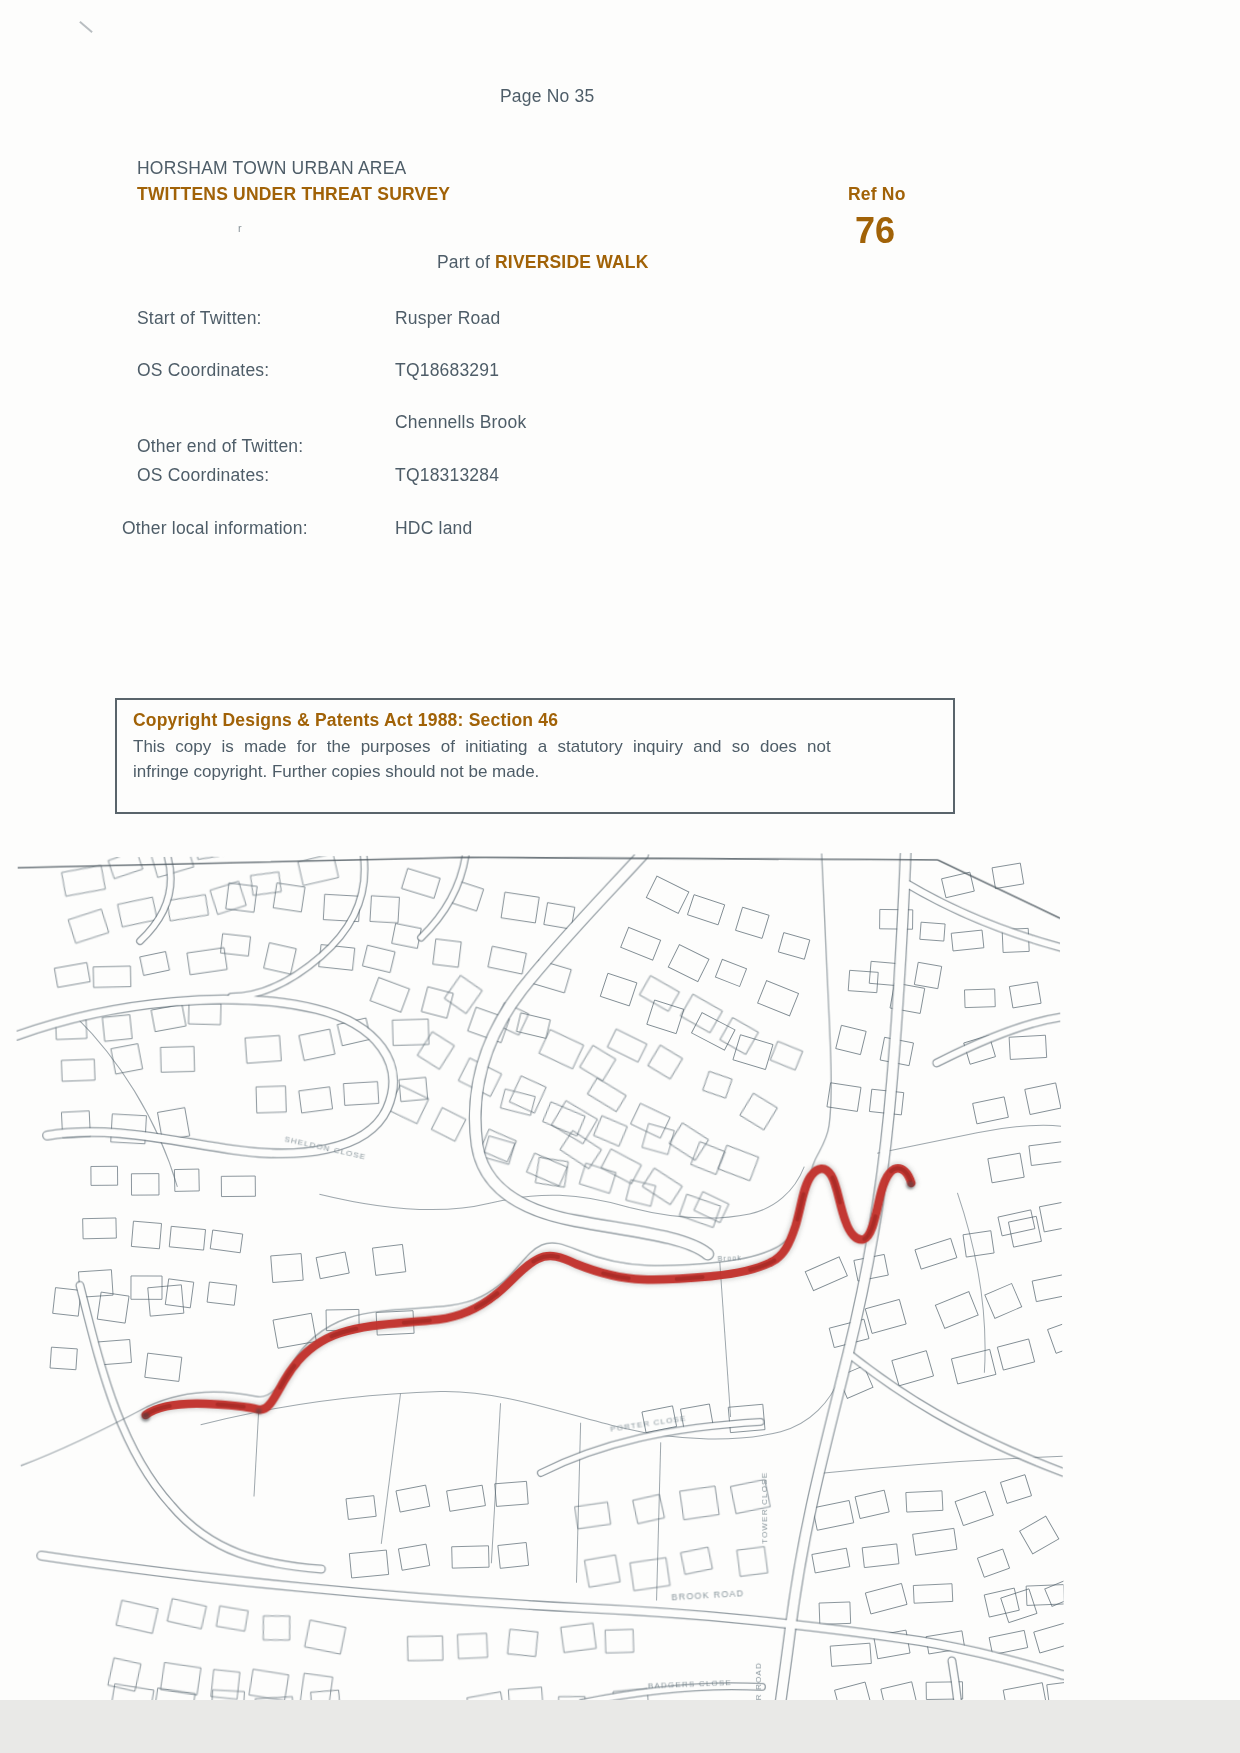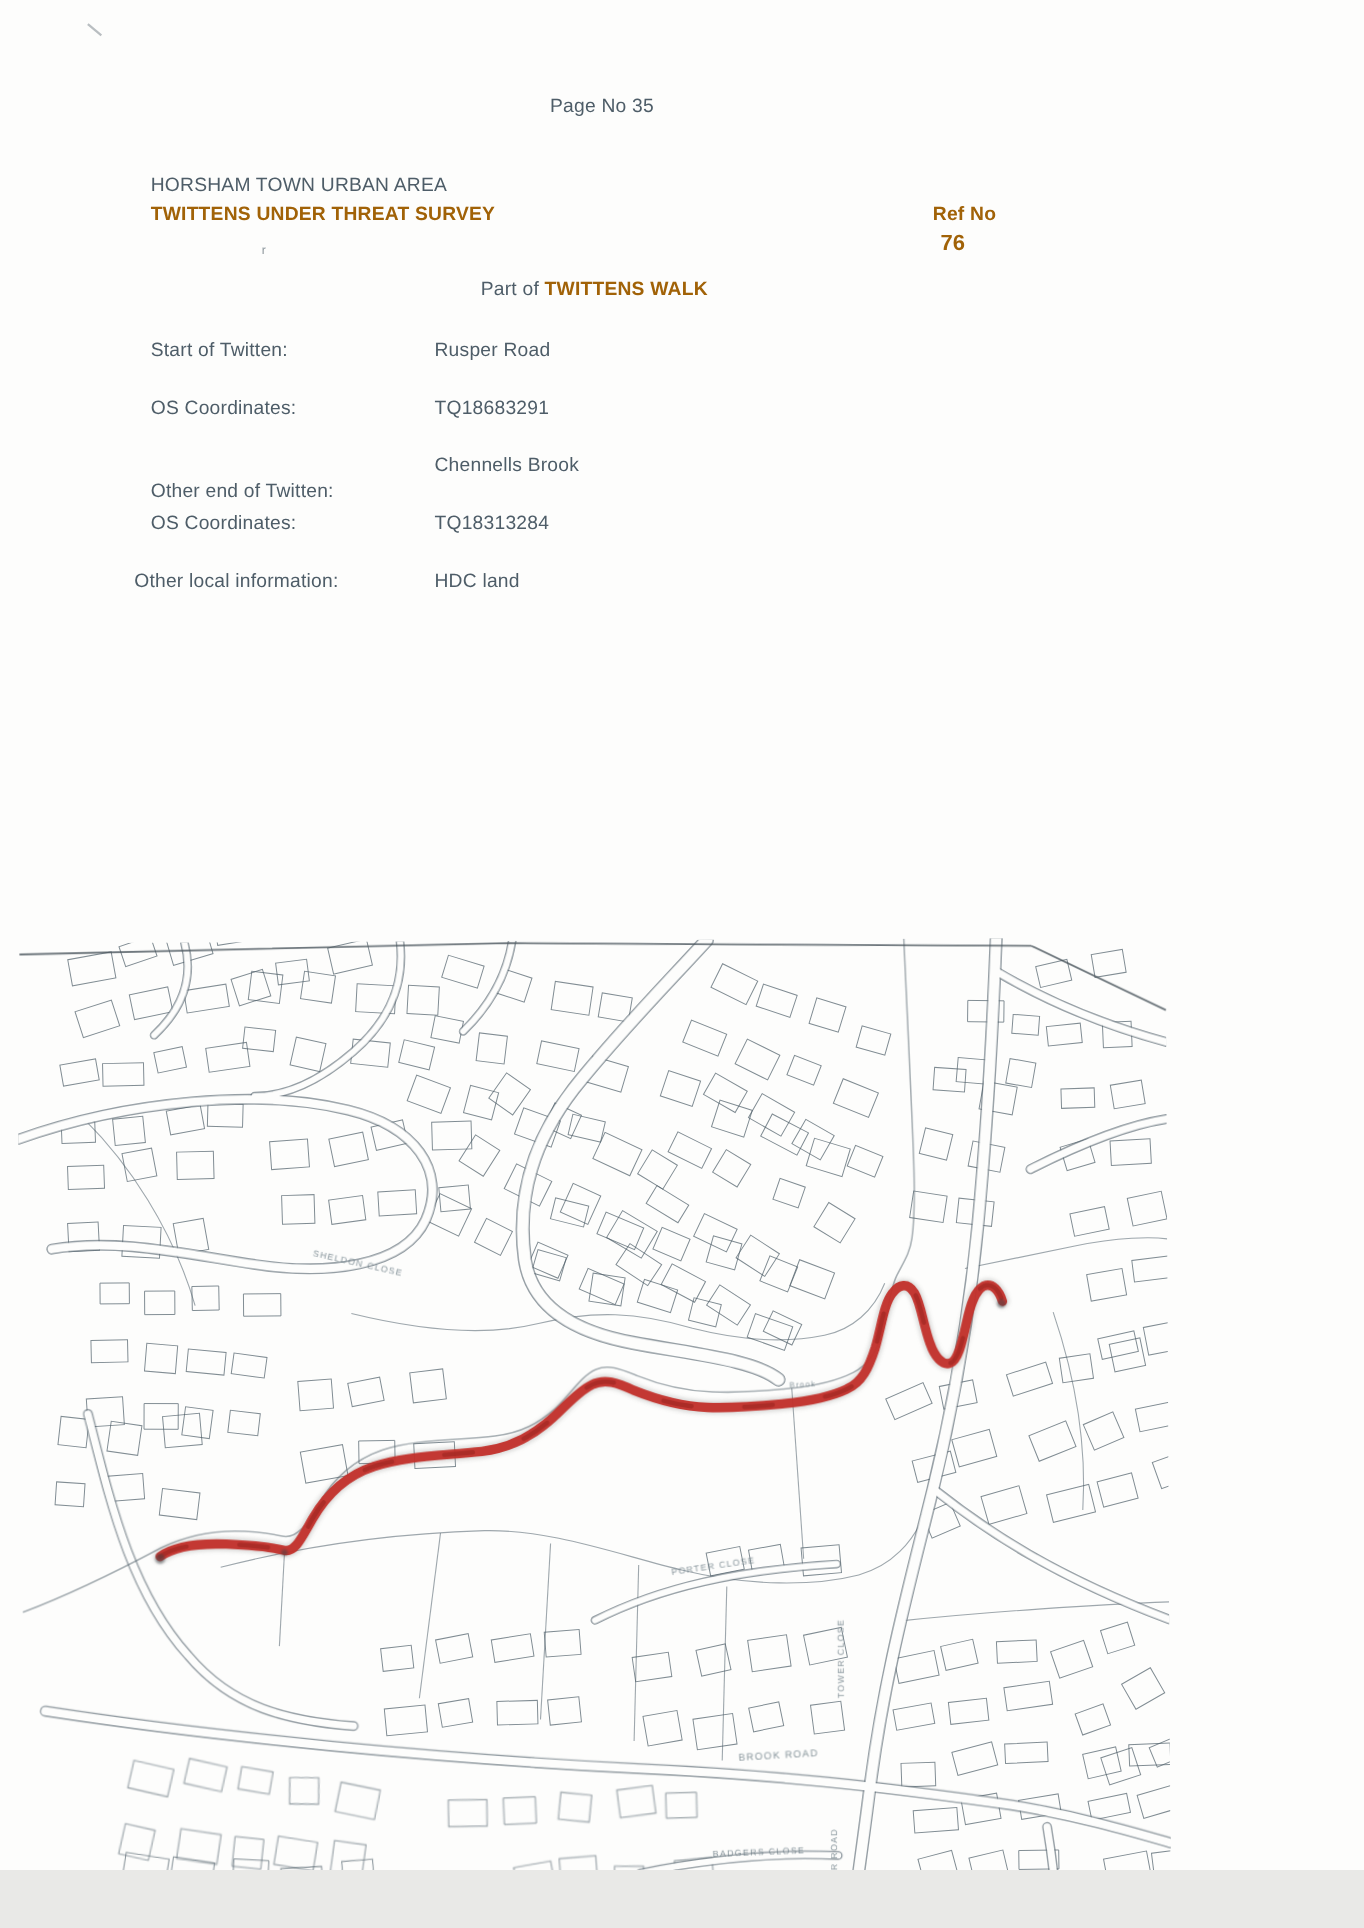--- a/index.html
+++ b/index.html
@@ -26,43 +26,48 @@
   <div class="corner-mark"></div>
 
   <div class="abs scan t17" style="left:500px;top:86px;">Page No 35</div>
 
   <div class="abs scan t17" style="left:137px;top:158px;text-align:center;">HORSHAM TOWN URBAN AREA</div>
 
   <div class="abs scan t17 bold" style="left:137px;top:184px;">TWITTENS UNDER THREAT SURVEY</div>
 
   <div class="abs scan t17 bold" style="left:848px;top:184px;">Ref No</div>
 
-  <div class="abs scan bold" style="left:855px;top:210px;font-size:20px;">76</div>
+  <div class="abs scan bold" style="left:855px;top:210px;font-size:36px;">76</div>
 
   <div class="abs scan" style="left:238px;top:222px;font-size:11px;color:#8b959b;">r</div>
 
   <div class="abs scan t17" style="left:437px;top:252px;">
-    <span>Part of </span><span class="bold">TWITTENS WALK</span>
+    <span>Part of </span><span class="bold">RIVERSIDE WALK</span>
   </div>
 
   <div class="abs scan t17" style="left:137px;top:308px;text-align:right;">Start of Twitten:</div>
   <div class="abs scan t17" style="left:395px;top:308px;">Rusper Road</div>
 
   <div class="abs scan t17" style="left:137px;top:360px;">OS Coordinates:</div>
   <div class="abs scan t17" style="left:395px;top:360px;">TQ18683291</div>
 
   <div class="abs scan t17" style="left:137px;top:436px;">Other end of Twitten:</div>
   <div class="abs scan t17" style="left:395px;top:412px;">Chennells Brook</div>
 
   <div class="abs scan t17" style="left:137px;top:465px;">OS Coordinates:</div>
   <div class="abs scan t17" style="left:395px;top:465px;">TQ18313284</div>
 
   <div class="abs scan t17" style="left:122px;top:518px;">Other local information:</div>
   <div class="abs scan t17" style="left:395px;top:518px;">HDC land</div>
 
+  <div id="copybox" class="scan">
+    <div class="t17 bold">Copyright Designs &amp; Patents Act 1988: Section 46</div>
+    <div class="body l1" style="margin-top:6px;">This copy is made for the purposes of initiating a statutory inquiry and so does not</div>
+    <div class="body" style="margin-top:5px;">infringe copyright. Further copies should not be made.</div>
+  </div>
 
   <div id="mapwrap">
     <svg id="mapsvg" width="1044" height="898" viewBox="0 0 1044 898">
         <path d="M 302,338 C 362,353 422,360 472,348 C 522,336 562,338 612,353 C 662,366 702,366 732,360 C 757,355 777,338 787,313" fill="none" stroke="#51616b" stroke-width="1" opacity="0.55"></path>
         <path d="M 182,568 C 262,548 342,538 422,536 C 482,535 542,558 602,573 C 662,588 722,588 762,578 C 792,570 812,548 822,523" fill="none" stroke="#51616b" stroke-width="1" opacity="0.55"></path>
         <path d="M 382,538 L 362,688" fill="none" stroke="#51616b" stroke-width="1" opacity="0.55"></path>
         <path d="M 482,548 L 472,708" fill="none" stroke="#51616b" stroke-width="1" opacity="0.55"></path>
         <path d="M 562,568 L 557,728" fill="none" stroke="#51616b" stroke-width="1" opacity="0.55"></path>
         <path d="M 642,588 L 637,746" fill="none" stroke="#51616b" stroke-width="1" opacity="0.55"></path>
         <path d="M 702,408 L 712,563" fill="none" stroke="#51616b" stroke-width="1" opacity="0.55"></path>

